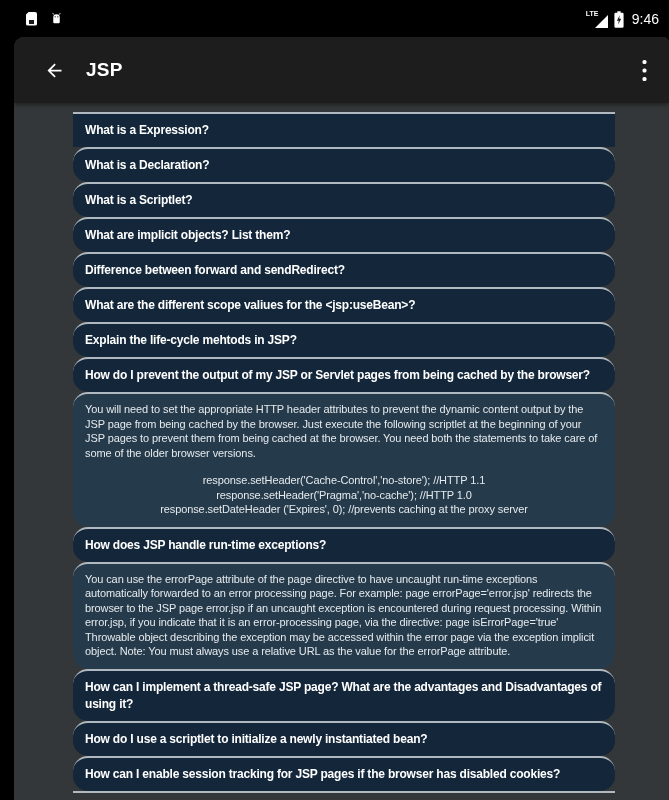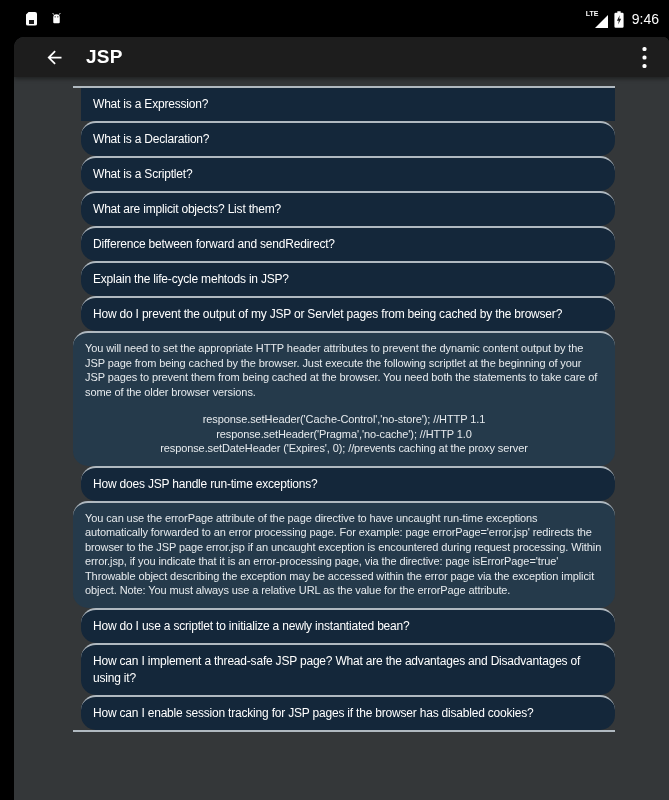--- a/index.html
+++ b/index.html
@@ -23,37 +23,37 @@
     border-left: 13px solid transparent; border-bottom: 13px solid #fdfdfd; }
   .time { font-size: 14px; color: #fdfdfd; line-height: 18px; padding-left: 2px; }
 
   
   .app-window {
     position: absolute; top: 37px; left: 14px; right: 0; bottom: 0;
     border-radius: 10px 6px 0 0; overflow: hidden;
     background: var(--content-bg, #343739);
   }
   .toolbar {
-    height: 40px; background: var(--toolbar-bg, #1d1d1d);
+    height: 66px; background: var(--toolbar-bg, #1d1d1d);
     display: flex; align-items: center; padding: 0 12px 0 28px;
     box-shadow: 0 2px 4px rgba(0,0,0,.4); position: relative; z-index: 2;
   }
   .toolbar .back { width: 24px; height: 24px; display: flex; align-items: center; justify-content: center; cursor: pointer; }
   .toolbar .title { color: #fff; font-weight: bold; font-size: 19px; margin-left: 20px; letter-spacing: .3px; }
   .toolbar .spacer { flex: 1; }
   .toolbar .overflow { width: 26px; height: 26px; display: flex; align-items: center; justify-content: center; cursor: pointer; }
 
   
   .content { height: calc(100% - 56px); padding: 9px 54px 0 59px; }
   .faq-list { border-top: 2px solid var(--separator, #b0b9c0); border-bottom: 2px solid var(--separator, #b0b9c0); }
   .faq-list > div + div { border-top: 2px solid var(--separator, #b0b9c0); border-radius: 15px; }
   .faq-q {
     background: var(--question-bg, #14273a); color: #fff;
-    font-size: 12px; font-weight: normal; line-height: 17px; letter-spacing: -0.2px;
-    padding: 8px 12px; cursor: pointer; margin-left: 8px;
+    font-size: 12px; font-weight: bold; line-height: 17px; letter-spacing: -0.2px;
+    padding: 8px 12px; cursor: pointer;
   }
   .faq-a {
     background: var(--answer-bg, #253a4b); color: #e6eaed;
     font-size: 11px; line-height: 14.5px; letter-spacing: -0.1px;
     padding: 8px 12px 10px 12px;
   }
   .faq-a .a-code { margin-top: 13px; text-align: center; }
   .faq-a .a-code div { white-space: nowrap; }
 </style>
 </head>
@@ -102,33 +102,34 @@
     </span>
   </div>
 
   <div class="content">
     <div class="faq-list">
         <div class="faq-q">What is a Expression?</div>
         <div class="faq-q">What is a Declaration?</div>
         <div class="faq-q">What is a Scriptlet?</div>
         <div class="faq-q">What are implicit objects? List them?</div>
         <div class="faq-q">Difference between forward and sendRedirect?</div>
+        <div class="faq-q">What are the different scope valiues for the &lt;jsp:useBean&gt;?</div>
         <div class="faq-q">Explain the life-cycle mehtods in JSP?</div>
         <div class="faq-q">How do I prevent the output of my JSP or Servlet pages from being cached by the browser?</div>
         <div class="faq-a">
           <div class="a-text">You will need to set the appropriate HTTP header attributes to prevent the dynamic content output by the JSP page from being cached by the browser. Just execute the following scriptlet at the beginning of your JSP pages to prevent them from being cached at the browser. You need both the statements to take care of some of the older browser versions.</div>
           <div class="a-code">
             <div>response.setHeader('Cache-Control','no-store'); //HTTP 1.1</div>
             <div>response.setHeader('Pragma','no-cache'); //HTTP 1.0</div>
             <div>response.setDateHeader ('Expires', 0); //prevents caching at the proxy server</div>
           </div>
         </div>
         <div class="faq-q">How does JSP handle run-time exceptions?</div>
         <div class="faq-a">
           <div class="a-text">You can use the errorPage attribute of the page directive to have uncaught run-time exceptions automatically forwarded to an error processing page. For example: page errorPage='error.jsp' redirects the browser to the JSP page error.jsp if an uncaught exception is encountered during request processing. Within error.jsp, if you indicate that it is an error-processing page, via the directive: page isErrorPage='true' Throwable object describing the exception may be accessed within the error page via the exception implicit object. Note: You must always use a relative URL as the value for the errorPage attribute.</div>
         </div>
+        <div class="faq-q">How can I implement a thread-safe JSP page? What are the advantages and Disadvantages of using it?</div>
         <div class="faq-q">How do I use a scriptlet to initialize a newly instantiated bean?</div>
-        <div class="faq-q">How can I implement a thread-safe JSP page? What are the advantages and Disadvantages of using it?</div>
         <div class="faq-q">How can I enable session tracking for JSP pages if the browser has disabled cookies?</div>
       </div>
   </div>
 
 </div>
 
 </body></html>

